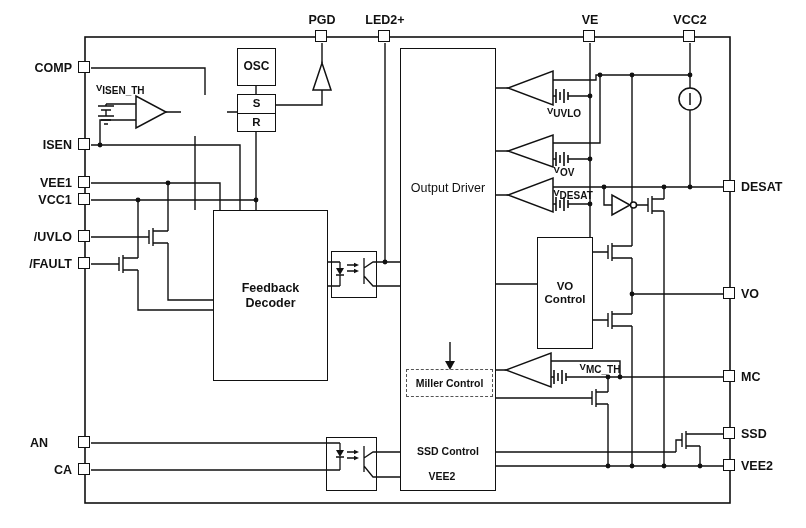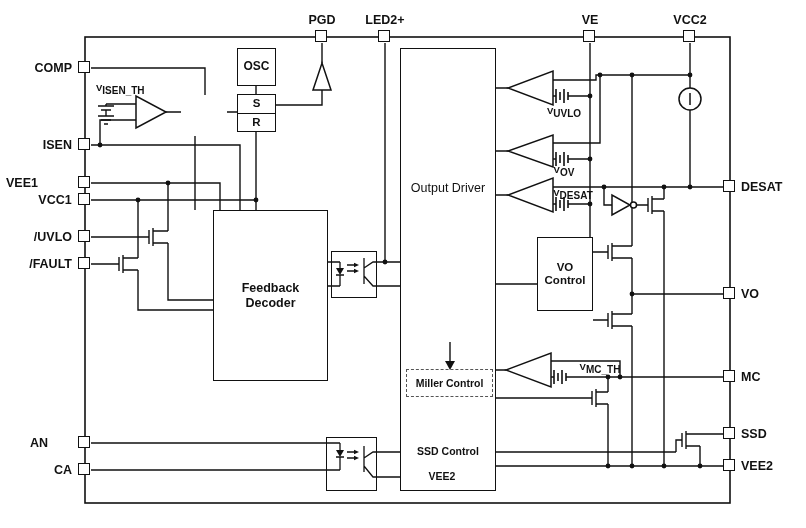--- a/index.html
+++ b/index.html
@@ -128,21 +128,21 @@
 
 
   <div class="blk" style="left:213px;top:210px;width:115px;height:171px;font-size:12.5px">
       <span style="width:70px">Feedback Decoder</span>
     </div>
 
   <div class="blk" style="left:400px;top:48px;width:96px;height:443px">
     <span class="od-label">Output Driver</span>
   </div>
 
-  <div class="blk" style="left:537px;top:237px;width:56px;height:74px;font-size:11.5px">
+  <div class="blk" style="left:537px;top:237px;width:56px;height:112px;font-size:11.5px">
       <span style="width:46px">VO Control</span>
     </div>
 
   <div class="blk clear" style="left:331px;top:251px;width:46px;height:47px"></div>
 
   <div class="blk clear" style="left:326px;top:437px;width:51px;height:54px"></div>
 
   <div class="blk dashed" style="left:406px;top:369px;width:87px;height:28px;font-size:10.5px">
       <span>Miller Control</span>
     </div>
@@ -155,21 +155,21 @@
     <g>
       <path d="M450 342 V362" stroke="#111" stroke-width="1.4" fill="none"></path>
       <polygon points="445,361 455,361 450,370" fill="#111"></polygon>
     </g>
   </svg>
 
   <span class="plabel" style="left:6px;top:60px;width:66px;text-align:right">COMP</span>
   <span class="psq" style="left:78px;top:61px"></span>
   <span class="plabel" style="left:6px;top:137px;width:66px;text-align:right">ISEN</span>
   <span class="psq" style="left:78px;top:138px"></span>
-  <span class="plabel" style="left:6px;top:175px;width:66px;text-align:left">VEE1</span>
+  <span class="plabel" style="left:6px;top:175px;width:66px;text-align:right">VEE1</span>
   <span class="psq" style="left:78px;top:176px"></span>
   <span class="plabel" style="left:22px;top:192px;width:66px;text-align:center">VCC1</span>
   <span class="psq" style="left:78px;top:193px"></span>
   <span class="plabel" style="left:6px;top:229px;width:66px;text-align:right">/UVLO</span>
   <span class="psq" style="left:78px;top:230px"></span>
   <span class="plabel" style="left:6px;top:256px;width:66px;text-align:right">/FAULT</span>
   <span class="psq" style="left:78px;top:257px"></span>
   <span class="plabel" style="left:6px;top:435px;width:66px;text-align:center">AN</span>
   <span class="psq" style="left:78px;top:436px"></span>
   <span class="plabel" style="left:6px;top:462px;width:66px;text-align:right">CA</span>

